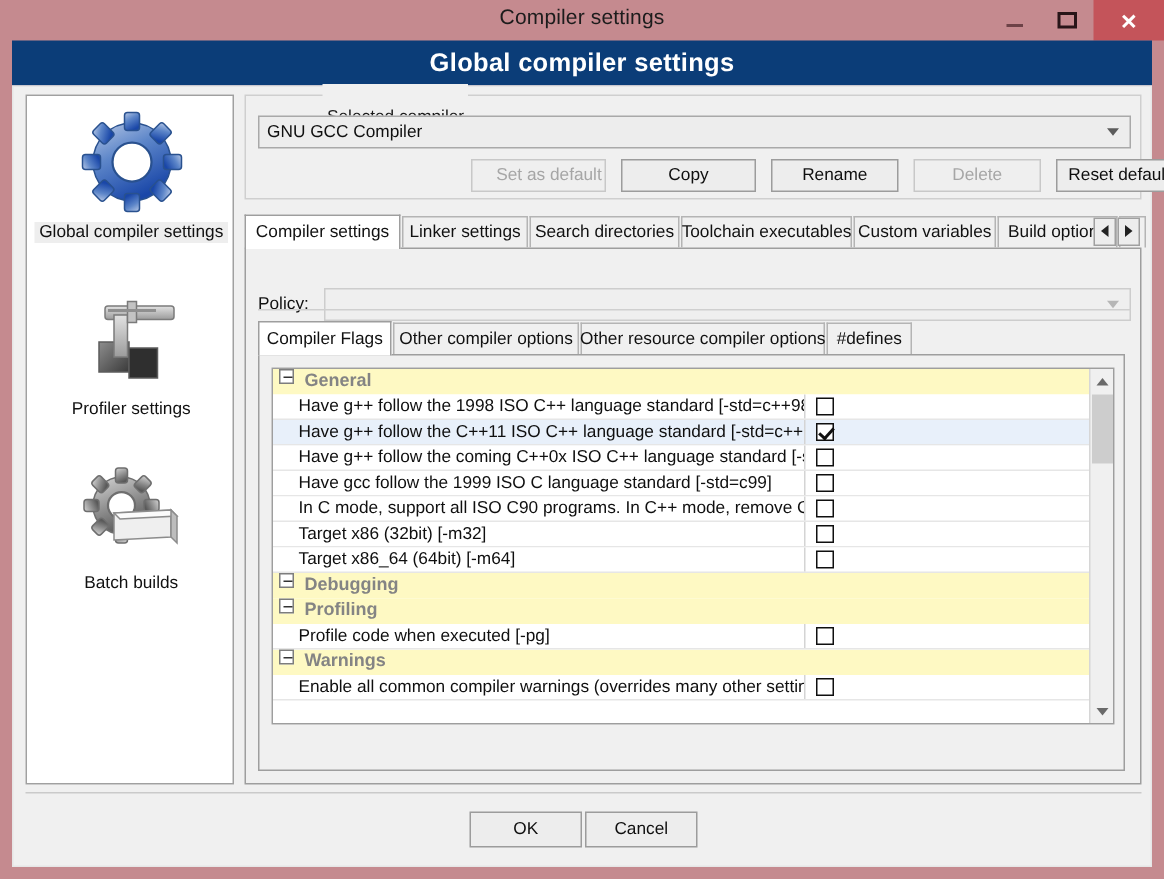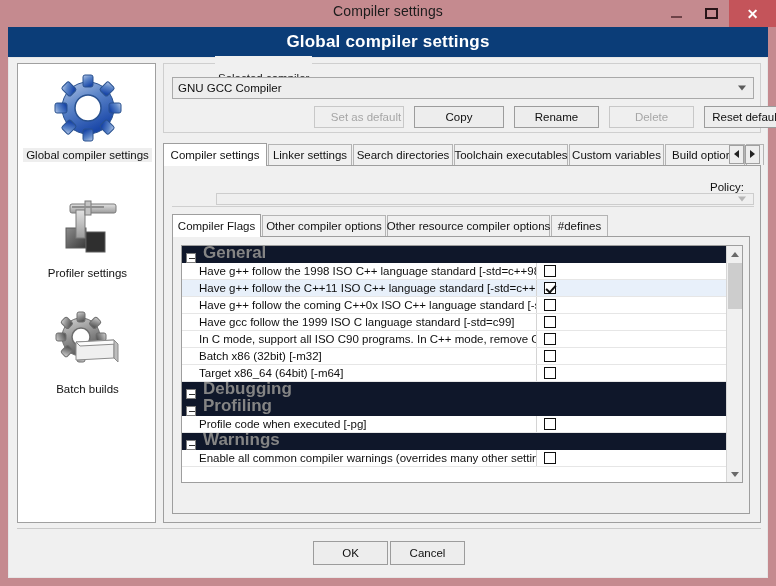--- a/index.html
+++ b/index.html
@@ -178,22 +178,22 @@
   .tri-r { width:0;height:0;border-top:4px solid transparent;border-bottom:4px solid transparent;border-left:5px solid #222; }
 
   .tabpage {
     position: absolute; left: 0; top: 22px;
     width: 598px; height: 358px;
     background: #f0f0f0;
     border: 1px solid #9e9e9e;
   }
 
   .policy-row {
-    position: absolute; left: 8px; top: 15px; width: 582px; height: 24px;
-    display: flex; align-items: flex-end; flex-direction: column;
+    position: absolute; left: 8px; top: 25px; width: 582px; height: 24px;
+    display: flex; align-items: center;
   }
   .policy-label { font-size: 11.5px; color: #101010; width: 44px; }
   .combo-policy { position: relative; left: 0; top: 0; width: 538px; }
 
   .hsep {
     position: absolute; left: 8px; top: 40px; width: 582px;
     height: 1px; background: #cfcfcf;
   }
 
   
@@ -206,23 +206,23 @@
   
   .flaglist {
     position: absolute; left: 8px; top: 8px;
     width: 562px; height: 238px;
     background: #ffffff;
     border: 1px solid #9e9e9e;
     overflow: hidden;
   }
   .flag-rows { position: absolute; left: 0; top: 0; width: 545px; }
   .grp {
-    height: 17px; background: #0f172a;
-    display: flex; align-items: flex-end;
-    font-size: 17px; font-weight: bold; color: #848484;
+    height: 17px; background: #fef9c3;
+    display: flex; align-items: flex-start;
+    font-size: 12px; font-weight: bold; color: #848484;
     padding-left: 4px;
   }
   .grp .expander {
     width: 10px; height: 10px; border: 1px solid #7d7d7d;
     background: #ffffff; position: relative; margin-right: 7px; flex: none;
   }
   .grp .expander::before {
     content: ""; position: absolute; left: 2px; top: 4px;
     width: 6px; height: 1px; background: #333333;
   }
@@ -515,21 +515,21 @@
                   </div>
 
                   <div class="row">
                     <div class="cell-text">In C mode, support all ISO C90 programs. In C++ mode, remove GNU extensions</div>
                     <div class="cell-check">
                         <span class="cbox"></span>
                       </div>
                   </div>
 
                   <div class="row">
-                    <div class="cell-text">Batch x86 (32bit)  [-m32]</div>
+                    <div class="cell-text">Target x86 (32bit)  [-m32]</div>
                     <div class="cell-check">
                         <span class="cbox"></span>
                       </div>
                   </div>
 
                   <div class="row">
                     <div class="cell-text">Target x86_64 (64bit)  [-m64]</div>
                     <div class="cell-check">
                         <span class="cbox"></span>
                       </div>

